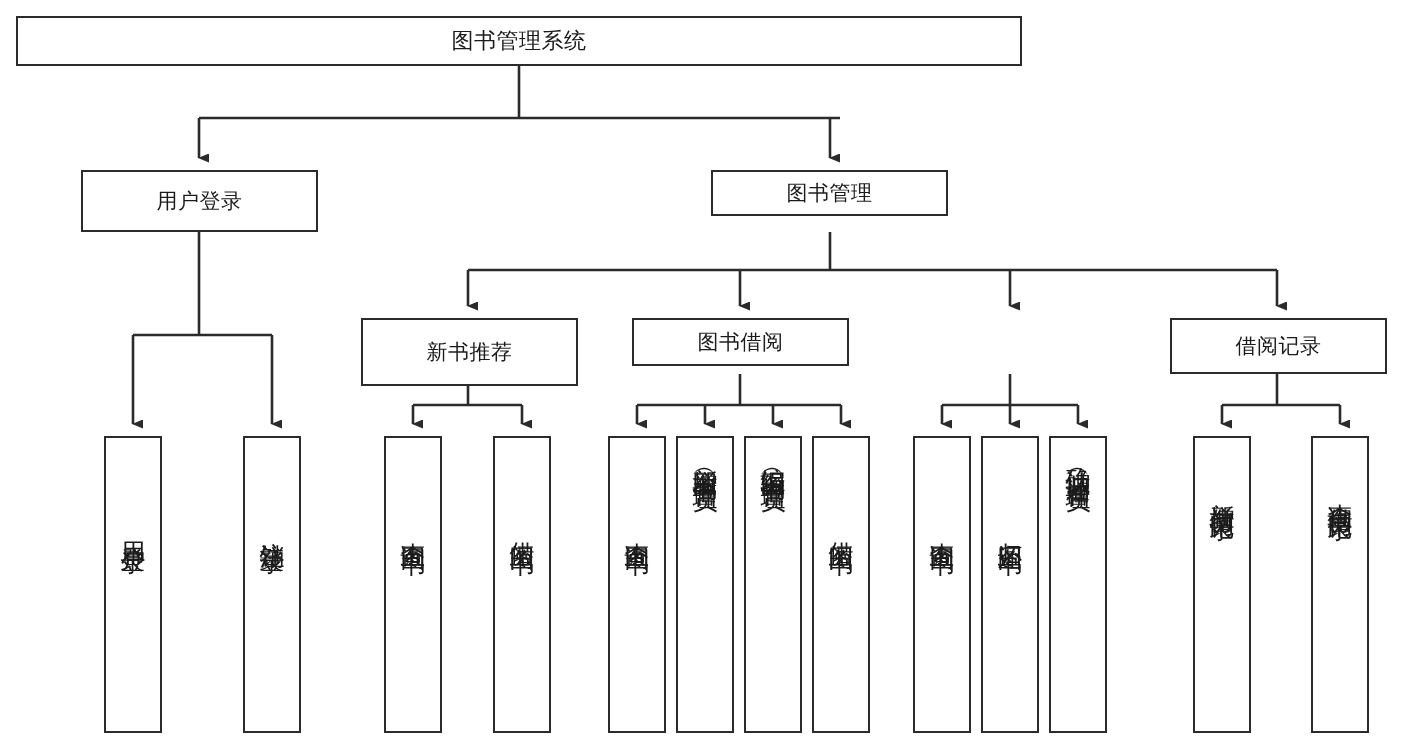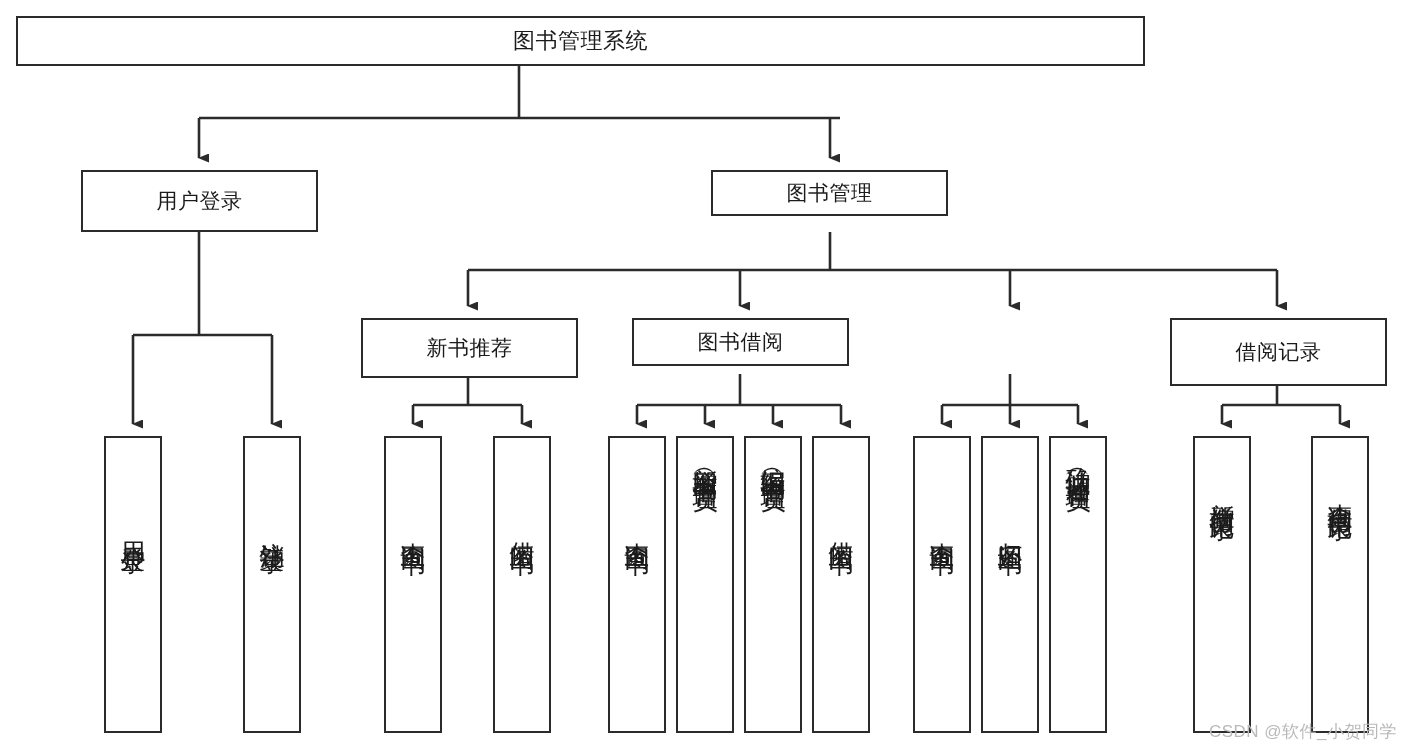--- a/index.html
+++ b/index.html
@@ -120,38 +120,38 @@
       <path d="M1010,405 L1010,424" marker-end="url(#arrowhead)"></path>
       <path d="M1078,405 L1078,424" marker-end="url(#arrowhead)"></path>
 
       <path d="M1277,374 L1277,405"></path>
       <path d="M1222,405 L1340,405"></path>
       <path d="M1222,405 L1222,424" marker-end="url(#arrowhead)"></path>
       <path d="M1340,405 L1340,424" marker-end="url(#arrowhead)"></path>
     </g>
   </svg>
 
-  <div class="node horizontal root" style="left:16px; top:16px; width:1129px; height:50px;">
+  <div class="node horizontal root" style="left:16px; top:16px; width:1006px; height:50px;">
     <span class="node-label">图书管理系统</span>
   </div>
 
   <div class="node horizontal" style="left:81px; top:170px; width:237px; height:62px;">
     <span class="node-label">用户登录</span>
   </div>
   <div class="node horizontal" style="left:711px; top:170px; width:237px; height:46px;">
     <span class="node-label">图书管理</span>
   </div>
 
-  <div class="node horizontal" style="left:361px; top:318px; width:217px; height:60px;">
+  <div class="node horizontal" style="left:361px; top:318px; width:217px; height:68px;">
     <span class="node-label">新书推荐</span>
   </div>
   <div class="node horizontal" style="left:632px; top:318px; width:217px; height:48px;">
     <span class="node-label">图书借阅</span>
   </div>
-  <div class="node horizontal" style="left:1170px; top:318px; width:217px; height:68px;justify-content:center;">
+  <div class="node horizontal" style="left:1170px; top:318px; width:217px; height:56px;justify-content:center;">
     <span class="node-label">借阅记录</span>
   </div>
 
   <div class="node vertical" style="left:104px; top:436px; width:58px; height:297px; padding-top:84px;">
     <span class="node-label">用户登录</span>
   </div>
   <div class="node vertical" style="left:243px; top:436px; width:58px; height:297px; padding-top:84px;">
     <span class="node-label">注销登录</span>
   </div>
 
@@ -185,15 +185,14 @@
     <span class="node-label">确认归还（管理员）</span>
   </div>
 
   <div class="node vertical" style="left:1193px; top:436px; width:58px; height:297px; padding-top:45px;">
     <span class="node-label">新增借阅记录</span>
   </div>
   <div class="node vertical" style="left:1311px; top:436px; width:58px; height:297px; padding-top:45px;">
     <span class="node-label">查询借阅记录</span>
   </div>
 
-  <div class="watermark">CSDN @软件_小贺同学</div>
 
 </div>
 
 </body></html>

